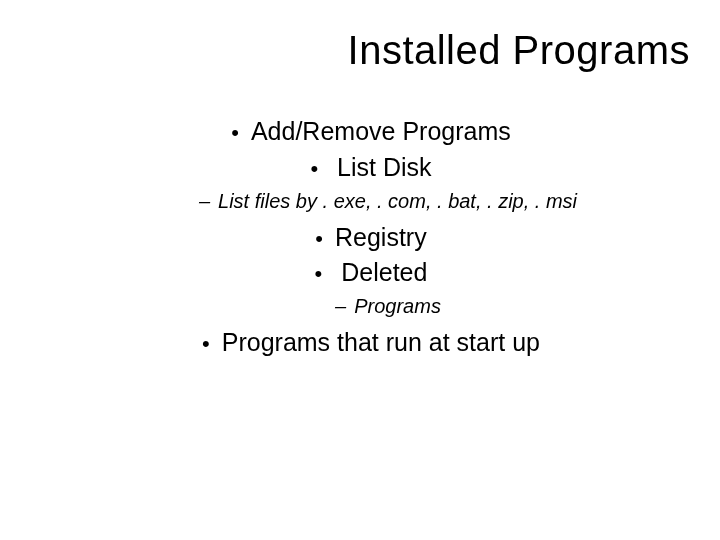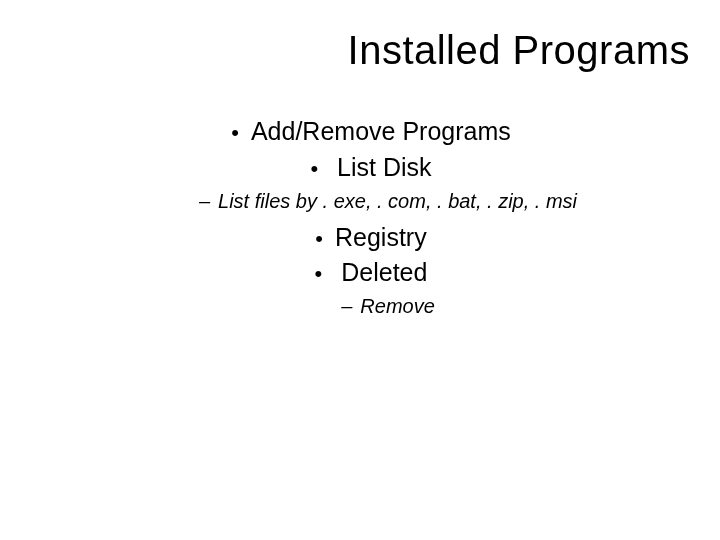--- a/index.html
+++ b/index.html
@@ -75,17 +75,18 @@
     <li class="nested-wrap">
       <span>List Disk</span>
       <ul class="level2">
         <li><span>List files by . exe, . com, . bat, . zip, . msi</span></li>
       </ul>
     </li>
     <li><span>Registry</span></li>
     <li class="nested-wrap">
       <span>Deleted</span>
       <ul class="level2">
-        <li><span>Remove</span></li>
+        <li><span>Programs</span></li>
       </ul>
     </li>
+    <li><span>Programs that run at start up</span></li>
   </ul>
 </div>
 
 </body></html>

